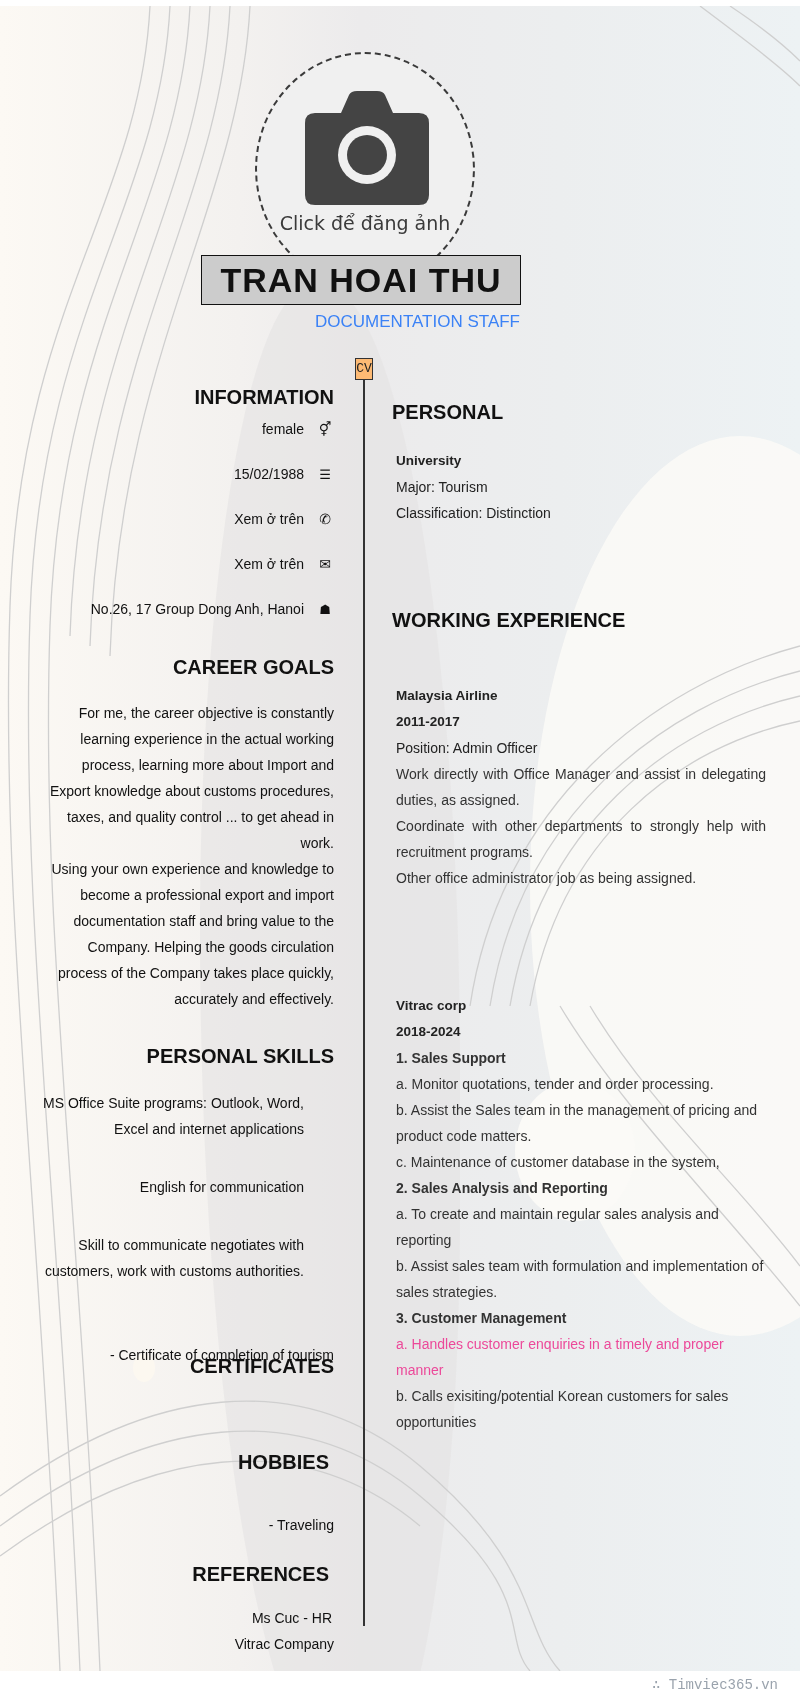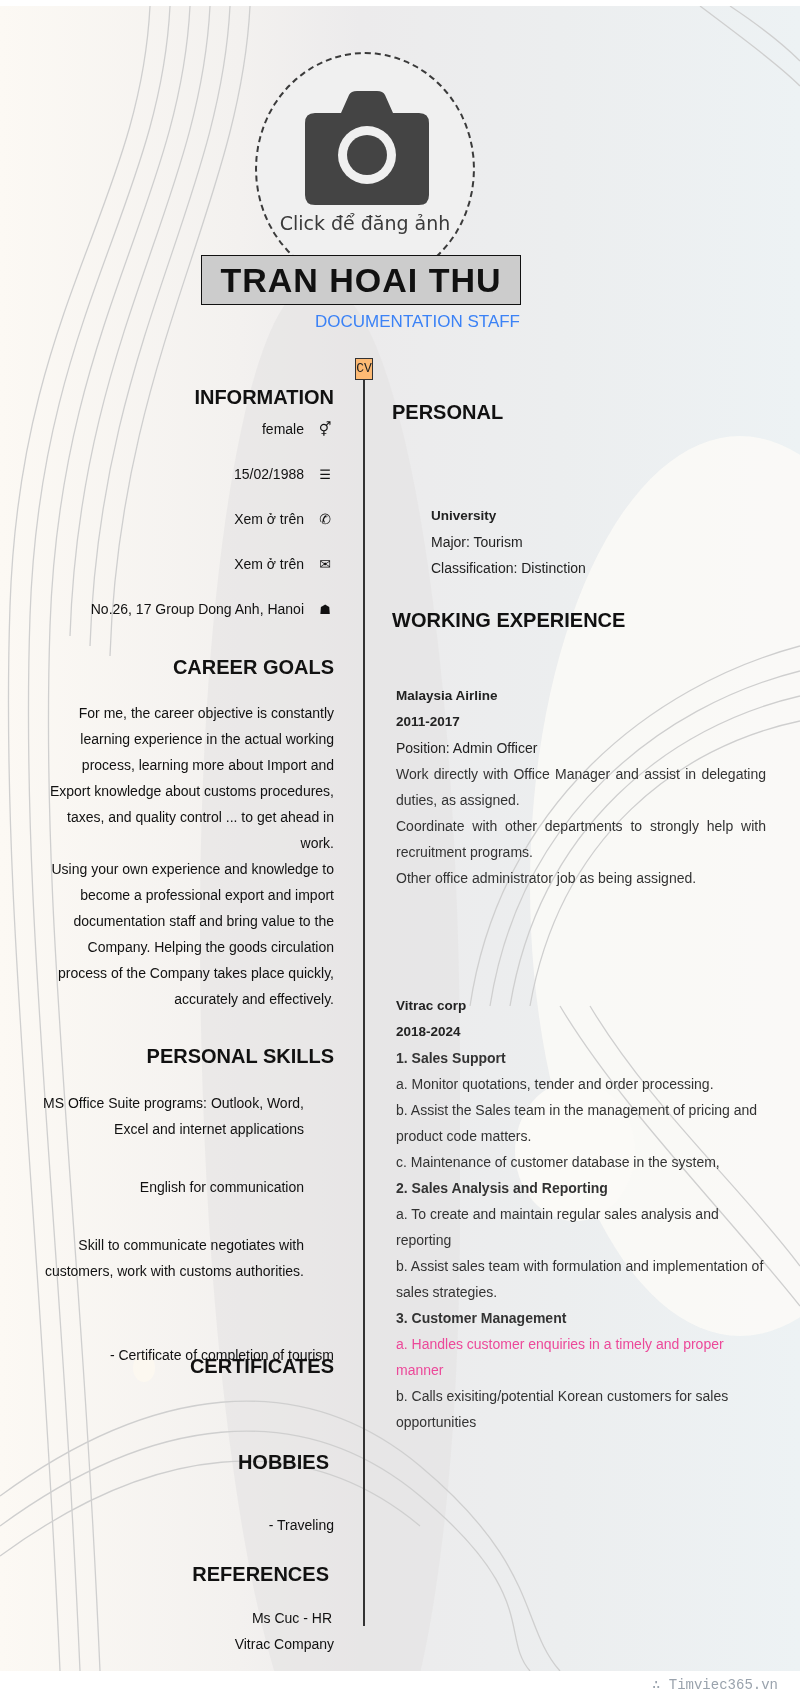--- a/index.html
+++ b/index.html
@@ -112,21 +112,21 @@
 <div class="left para" style="top:1318px;margin-top:24px;">- Certificate of completion of tourism</div>
 
 <div class="left h2" style="top:1451px;right:471px;">HOBBIES</div>
 <div class="left para" style="top:1484px;margin-top:28px;">- Traveling</div>
 
 <div class="left h2" style="top:1563px;right:471px;">REFERENCES</div>
 <div class="left para" style="top:1605px;right:468px;">Ms Cuc - HR</div>
 <div class="left para" style="top:1631px;">Vitrac Company</div>
 
 <div class="r-h2" style="top:401px;">PERSONAL</div>
-<div class="right r-text" style="top:503px;margin-left:35px;">
+<div class="right r-text" style="top:448px;">
   <div class="b" style="font-size:13.5px;">University</div>
   <div>Major: Tourism</div>
   <div>Classification: Distinction</div>
 </div>
 
 <div class="r-h2" style="top:609px;">WORKING EXPERIENCE</div>
 
 <div class="right r-text" style="top:683px;">
   <div class="b" style="font-size:13.5px;">Malaysia Airline</div>
   <div class="b" style="font-size:13.5px;">2011-2017</div>

